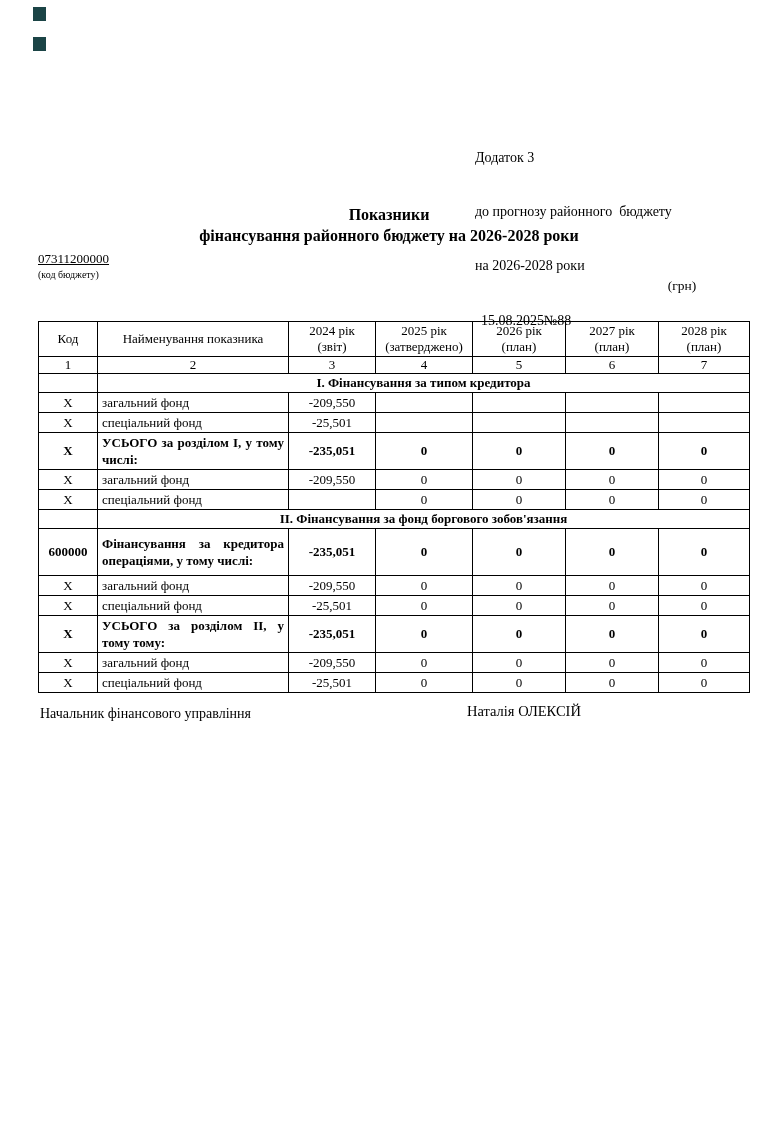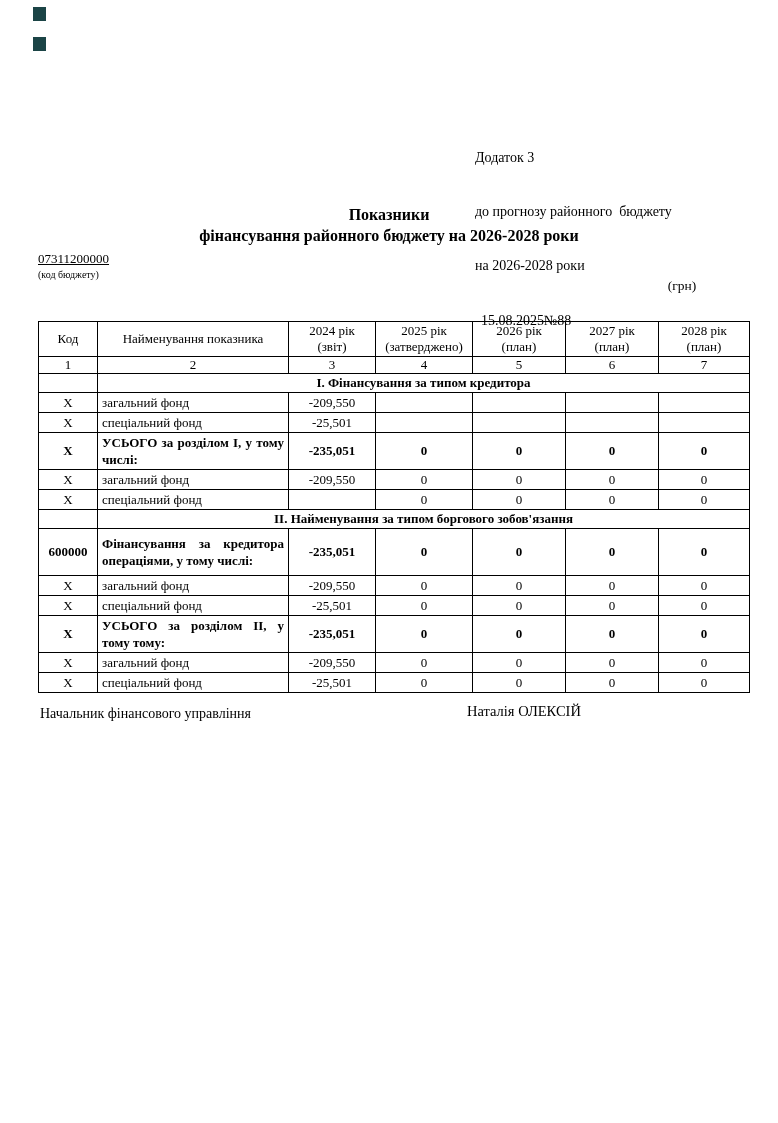--- a/index.html
+++ b/index.html
@@ -241,21 +241,21 @@
           <td>X</td>
           <td class="c-name">спеціальний фонд</td>
           <td></td>
           <td>0</td>
           <td>0</td>
           <td>0</td>
           <td>0</td>
         </tr>
         <tr class="r-section">
           <td></td>
-          <td colspan="6" class="section-label">ІІ. Найменування за типом боргового зобов'язання</td>
+          <td colspan="6" class="section-label">ІІ. Фінансування за фонд боргового зобов'язання</td>
         </tr>
         <tr class="r-taller">
           <td class="bold">600000</td>
           <td class="c-name justify bold">Фінансування за кредитора операціями, у тому числі:</td>
           <td class="bold">-235,051</td>
           <td class="bold">0</td>
           <td class="bold">0</td>
           <td class="bold">0</td>
           <td class="bold">0</td>
         </tr>

